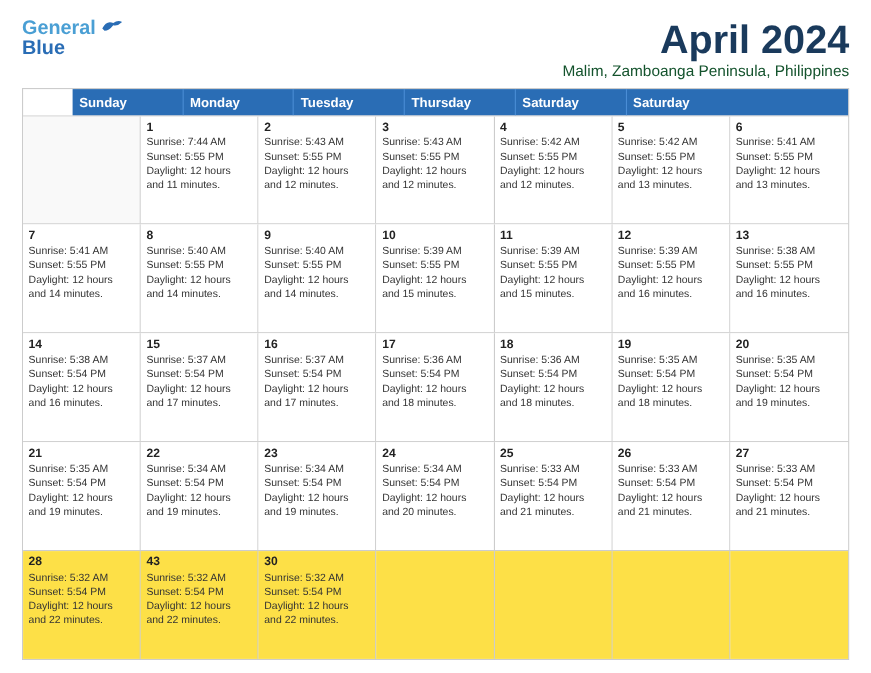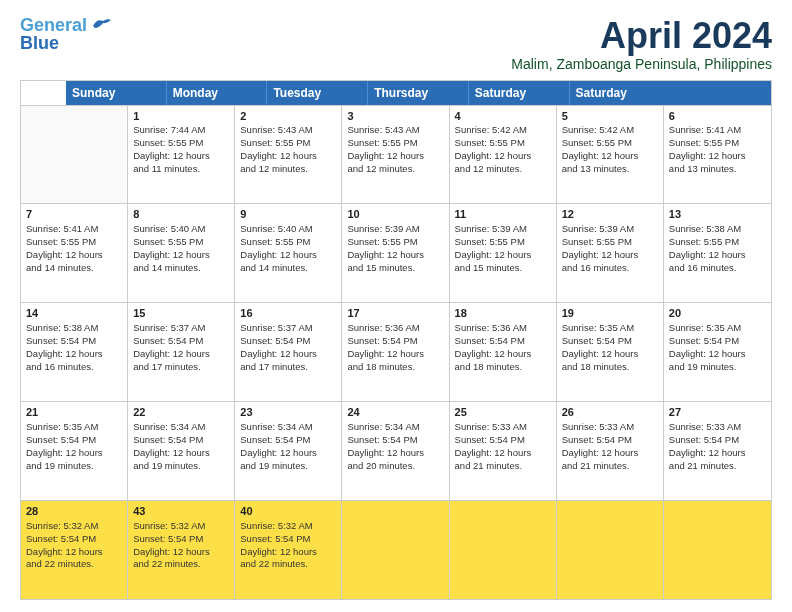--- a/index.html
+++ b/index.html
@@ -165,21 +165,21 @@
           <div class="cal-cell"><span class="day-num">22</span><span>Sunrise: 5:34 AM</span><br><span>Sunset: 5:54 PM</span><br><span>Daylight: 12 hours</span><br><span>and 19 minutes.</span></div>
           <div class="cal-cell"><span class="day-num">23</span><span>Sunrise: 5:34 AM</span><br><span>Sunset: 5:54 PM</span><br><span>Daylight: 12 hours</span><br><span>and 19 minutes.</span></div>
           <div class="cal-cell"><span class="day-num">24</span><span>Sunrise: 5:34 AM</span><br><span>Sunset: 5:54 PM</span><br><span>Daylight: 12 hours</span><br><span>and 20 minutes.</span></div>
           <div class="cal-cell"><span class="day-num">25</span><span>Sunrise: 5:33 AM</span><br><span>Sunset: 5:54 PM</span><br><span>Daylight: 12 hours</span><br><span>and 21 minutes.</span></div>
           <div class="cal-cell"><span class="day-num">26</span><span>Sunrise: 5:33 AM</span><br><span>Sunset: 5:54 PM</span><br><span>Daylight: 12 hours</span><br><span>and 21 minutes.</span></div>
           <div class="cal-cell"><span class="day-num">27</span><span>Sunrise: 5:33 AM</span><br><span>Sunset: 5:54 PM</span><br><span>Daylight: 12 hours</span><br><span>and 21 minutes.</span></div>
         </div>
         <div class="cal-week last-week">
           <div class="cal-cell"><span class="day-num">28</span><span>Sunrise: 5:32 AM</span><br><span>Sunset: 5:54 PM</span><br><span>Daylight: 12 hours</span><br><span>and 22 minutes.</span></div>
           <div class="cal-cell"><span class="day-num">43</span><span>Sunrise: 5:32 AM</span><br><span>Sunset: 5:54 PM</span><br><span>Daylight: 12 hours</span><br><span>and 22 minutes.</span></div>
-          <div class="cal-cell"><span class="day-num">40</span><span>Sunrise: 5:32 AM</span><br><span>Sunset: 5:54 PM</span><br><span>Daylight: 12 hours</span><br><span>and 22 minutes.</span></div>
+          <div class="cal-cell"><span class="day-num">30</span><span>Sunrise: 5:32 AM</span><br><span>Sunset: 5:54 PM</span><br><span>Daylight: 12 hours</span><br><span>and 22 minutes.</span></div>
           <div class="cal-cell empty"></div>
           <div class="cal-cell empty"></div>
           <div class="cal-cell empty"></div>
           <div class="cal-cell empty"></div>
         </div>
       </div>
   </div>
 </div>
 
 </body></html>

